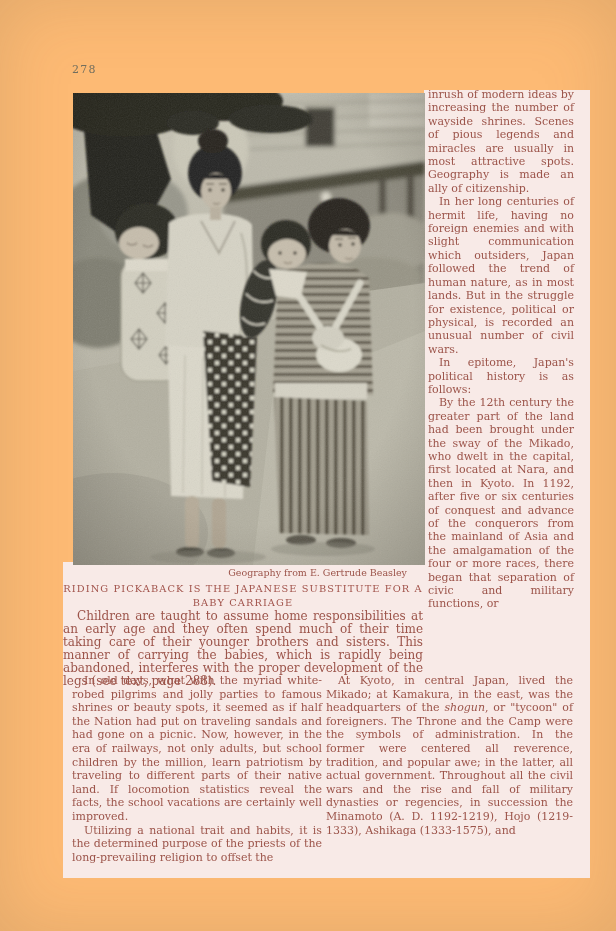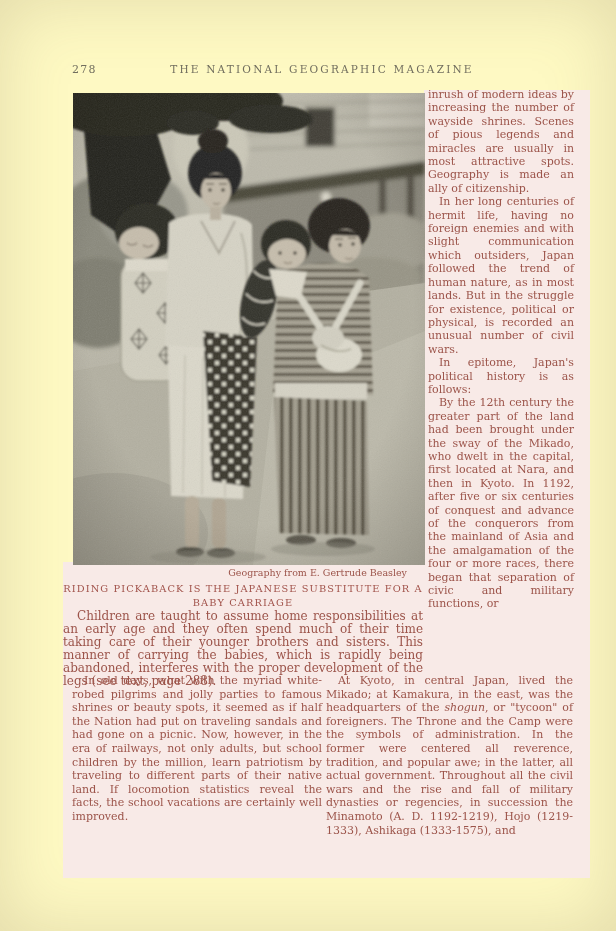--- a/index.html
+++ b/index.html
@@ -1,18 +1,18 @@
 <!DOCTYPE html>
 <html><head>
 <meta charset="utf-8">
 <style>
   html,body{margin:0;padding:0;background:#cfcabb;}
   .page{
     position:relative;width:616px;height:931px;margin:0 auto;
-    background:#fef9c3;overflow:hidden;
+    background:#fdba74;overflow:hidden;
     font-family:"DejaVu Serif", serif;
     box-shadow:inset 0 0 70px rgba(115,100,70,.20);
   }
   .tint{position:absolute;background:#f8eae7;}
   .tint-right{left:424px;top:90px;width:166px;height:788px;}
   .tint-bottom{left:63px;top:562px;width:527px;height:316px;}
 
   .pagenum{
     position:absolute;left:72px;top:63px;
     font-size:11px;letter-spacing:1.2px;color:#716e5e;
@@ -57,21 +57,20 @@
 </style>
 </head>
 <body>
 
 <div class="page">
 
   <div class="tint tint-right"></div>
   <div class="tint tint-bottom"></div>
 
   <span class="pagenum">278</span>
-  <span class="journal">THE NATIONAL GEOGRAPHIC MAGAZINE</span>
 
   <figure class="photo">
     <svg width="352" height="472" viewBox="0 0 352 472" xmlns="http://www.w3.org/2000/svg">
       <defs>
         <linearGradient id="sky" x1="0" y1="0" x2="0" y2="1">
           <stop offset="0" stop-color="#c6c3b4"></stop>
           <stop offset="1" stop-color="#aeab9d"></stop>
         </linearGradient>
         <pattern id="check" width="14" height="14" patternUnits="userSpaceOnUse">
           <rect width="14" height="14" fill="#38352c"></rect>
@@ -239,19 +238,20 @@
 
   <div class="cap-title">
     <div>RIDING PICKABACK IS THE JAPANESE SUBSTITUTE FOR A</div>
     <div>BABY CARRIAGE</div>
   </div>
 
   <div class="cap-body">Children are taught to assume home responsibilities at an early age and they often spend much of their time taking care of their younger brothers and sisters. This manner of carrying the babies, which is rapidly being abandoned, interferes with the proper development of the legs (see text, page 288).</div>
 
   <div class="bodycol col-left">
     <p>In old days, what with the myriad white-robed pilgrims and jolly parties to famous shrines or beauty spots, it seemed as if half the Nation had put on traveling sandals and had gone on a picnic. Now, however, in the era of railways, not only adults, but school children by the million, learn patriotism by traveling to different parts of their native land. If locomotion statistics reveal the facts, the school vacations are certainly well improved.</p>
+    <p>Utilizing a national trait and habits, it is the determined purpose of the priests of the long-prevailing religion to offset the</p>
   </div>
 
   <div class="bodycol col-right">
     <p><span>At Kyoto, in central Japan, lived the Mikado; at Kamakura, in the east, was the headquarters of the </span><i>shogun</i><span>, or "tycoon" of foreigners. The Throne and the Camp were the symbols of administration. In the former were centered all reverence, tradition, and popular awe; in the latter, all actual government. Throughout all the civil wars and the rise and fall of military dynasties or regencies, in succession the Minamoto (A. D. 1192-1219), Hojo (1219-1333), Ashikaga (1333-1575), and</span></p>
   </div>
 
 </div>
 
 </body></html>

